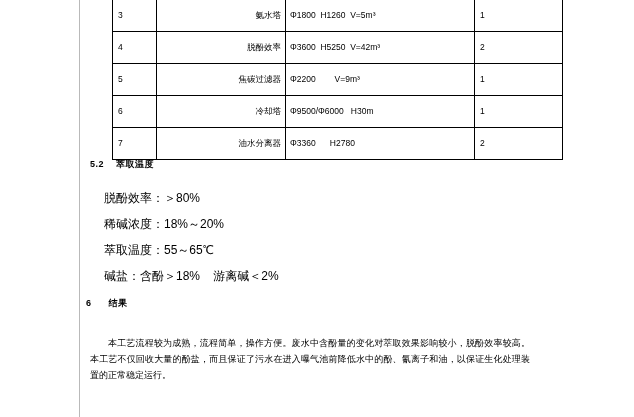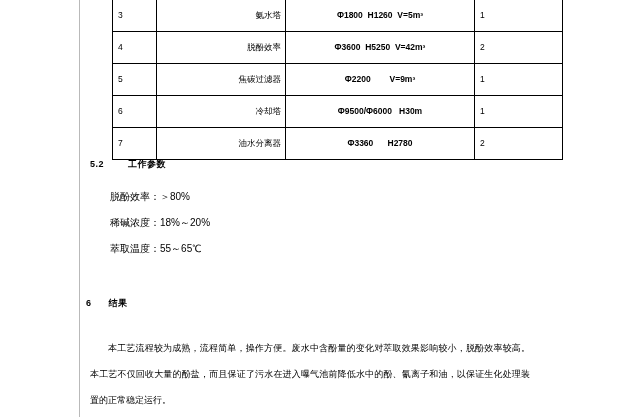--- a/index.html
+++ b/index.html
@@ -56,64 +56,63 @@
     width: 34px;
     text-align: left;
     padding-left: 5px;
   }
   table.spec td.c-name {
     width: 120px;
     text-align: right;
   }
   table.spec td.c-spec {
     width: 180px;
-    text-align: center;
-    font-weight: bold;
+    text-align: left;
   }
   table.spec td.c-qty {
     width: 78px;
     text-align: left;
     padding-left: 5px;
   }
   .spec-inner {
     display: inline-block;
     white-space: pre;
   }
 
   .sec-head {
     position: absolute;
     font-size: 9px;
     font-weight: bold;
     color: #000000;
     letter-spacing: 0.5px;
   }
   .sec-52 { left: 90px; top: 158px; }
-  .sec-52 .num { margin-right: 24px; }
+  .sec-52 .num { margin-right: 12px; }
   .sec-6 { left: 86px; top: 297px; }
   .sec-6 .num { margin-right: 17px; }
 
   .param {
     position: absolute;
-    left: 110px;
-    font-size: 10px;
+    left: 104px;
+    font-size: 12px;
     color: #000000;
     white-space: pre;
   }
   .p1 { top: 190px; }
   .p2 { top: 216px; }
   .p3 { top: 242px; }
   .p4 { top: 268px; }
 
   .para {
     position: absolute;
     left: 90px;
     top: 335px;
     width: 440px;
     font-size: 9px;
-    line-height: 26px;
+    line-height: 16px;
     color: #000000;
     text-align: justify;
     text-indent: 18px;
   }
 </style>
 </head>
 <body>
 
 <div class="page">
 
@@ -150,26 +149,27 @@
           <td class="c-num">7</td>
           <td class="c-name">油水分离器</td>
           <td class="c-spec"><span class="spec-inner">Φ3360      H2780</span></td>
           <td class="c-qty">2</td>
         </tr>
       </tbody>
     </table>
   </div>
 
   <div class="sec-head sec-52">
-    <span class="num">5.2</span><span>工作参数</span>
+    <span class="num">5.2</span><span>萃取温度</span>
   </div>
 
   <div class="param p1">脱酚效率：＞80%</div>
   <div class="param p2">稀碱浓度：18%～20%</div>
   <div class="param p3">萃取温度：55～65℃</div>
+  <div class="param p4">碱盐：含酚＞18%    游离碱＜2%</div>
 
   <div class="sec-head sec-6">
     <span class="num">6</span><span>结果</span>
   </div>
 
   <div class="para">本工艺流程较为成熟，流程简单，操作方便。废水中含酚量的变化对萃取效果影响较小，脱酚效率较高。本工艺不仅回收大量的酚盐，而且保证了污水在进入曝气池前降低水中的酚、氰离子和油，以保证生化处理装置的正常稳定运行。</div>
 
 </div>
 
 </body></html>

